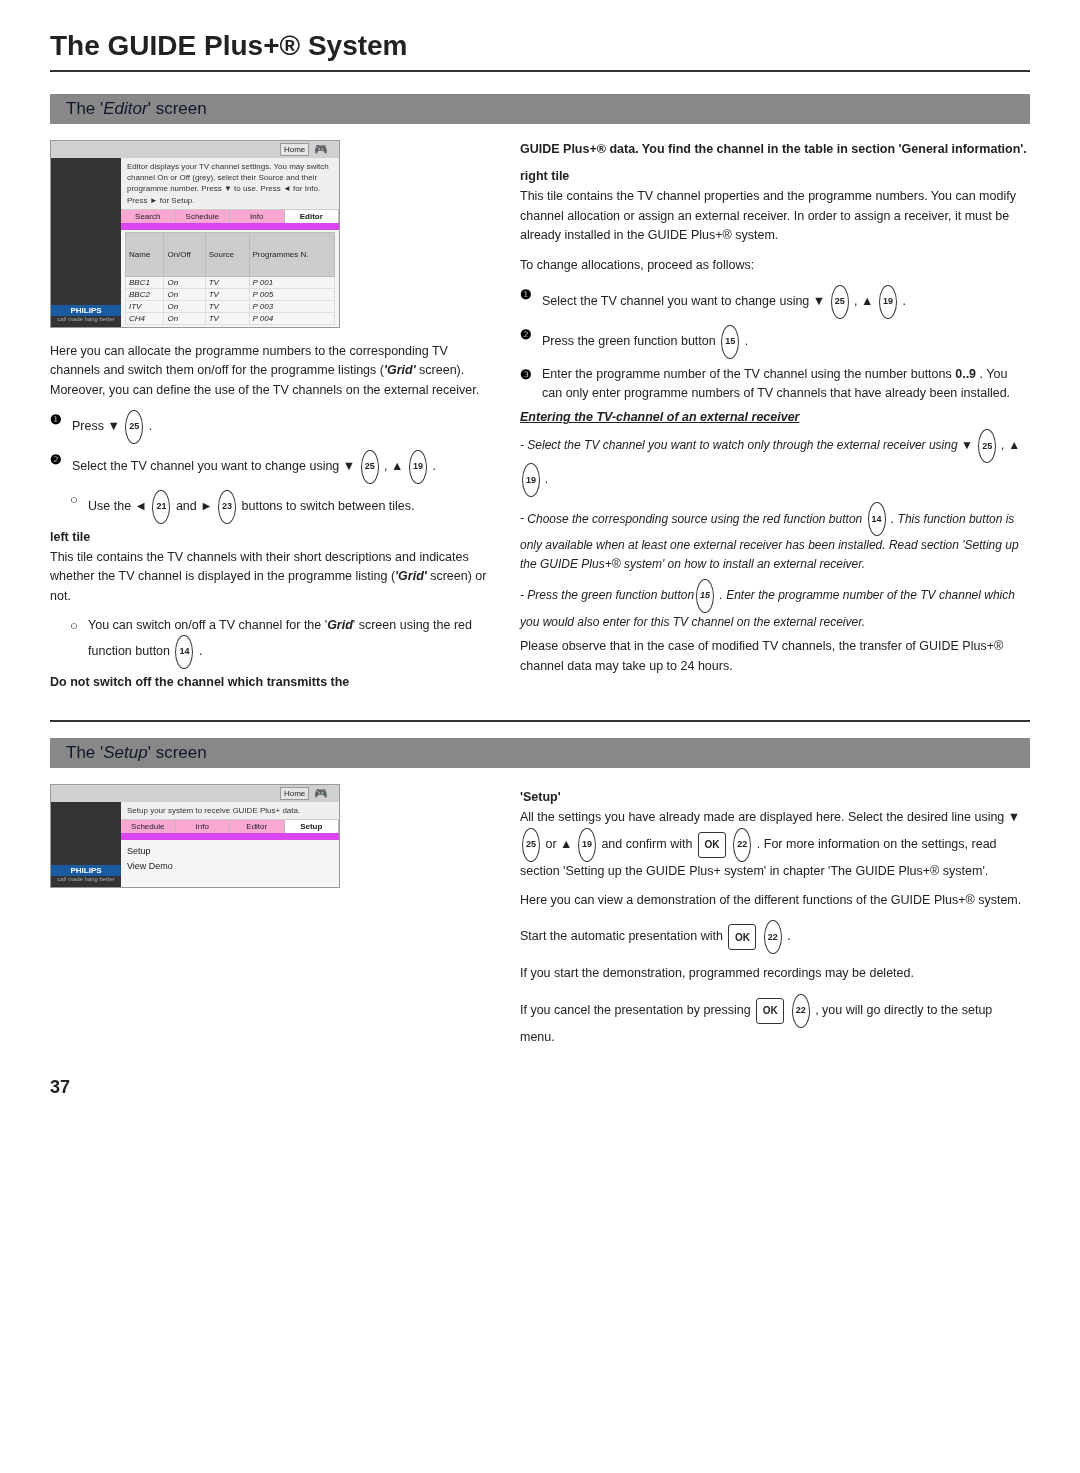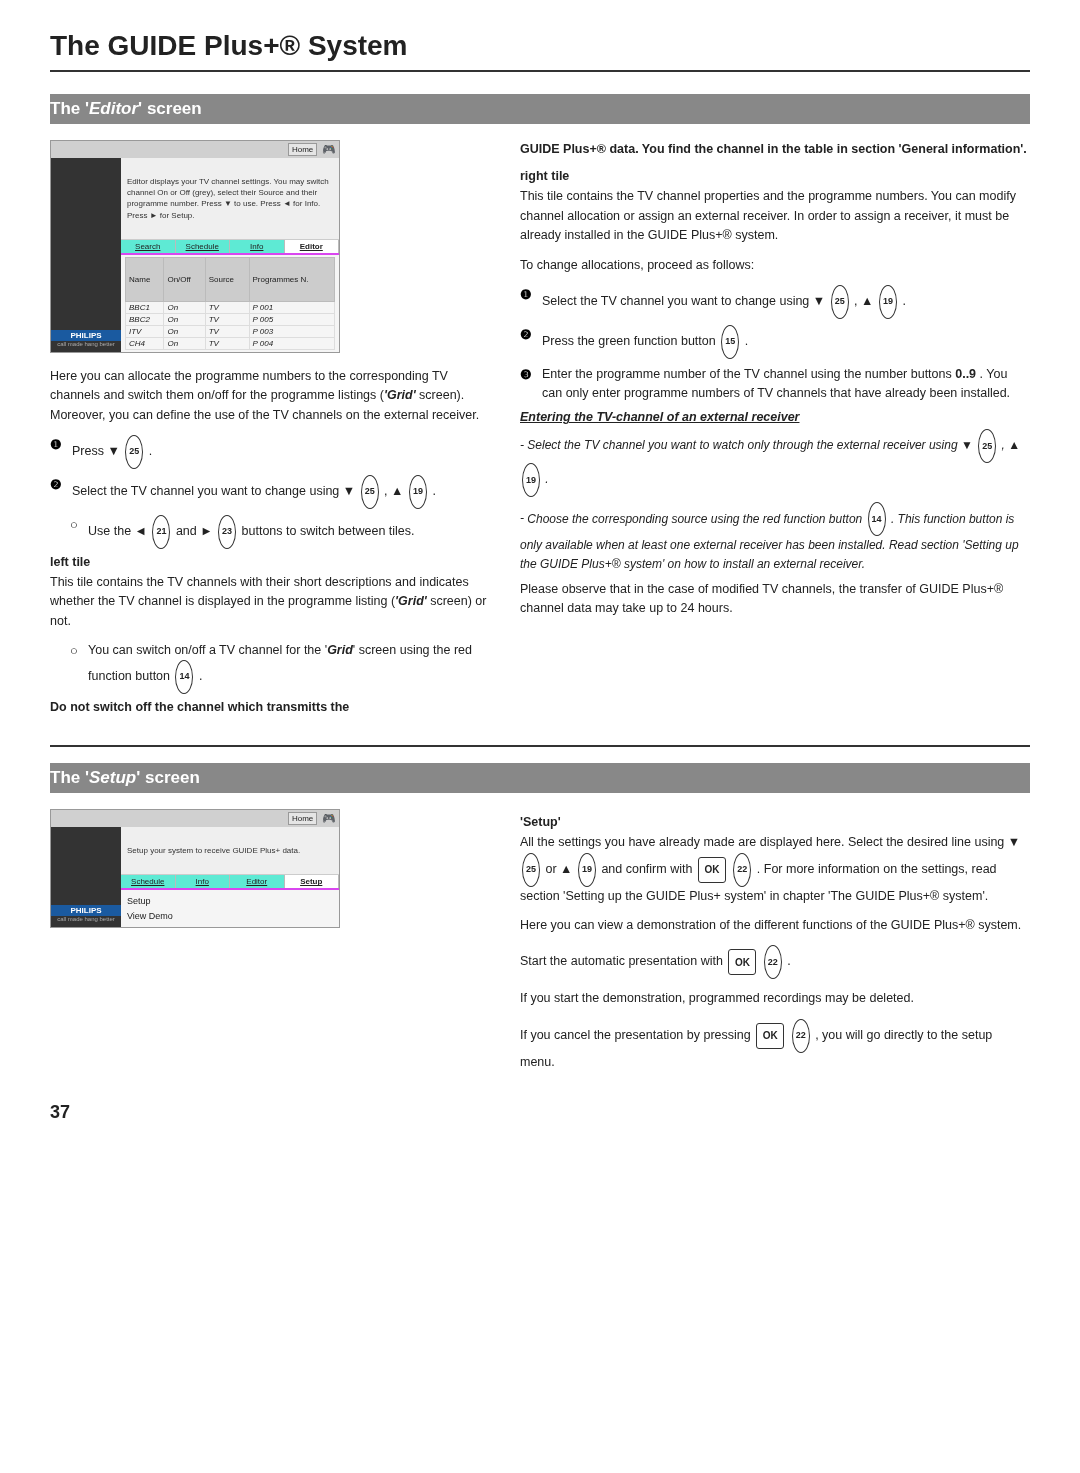--- a/index.html
+++ b/index.html
@@ -21,24 +21,24 @@
       color: #222;
       margin-bottom: 8px;
     }
     .main-title-rule {
       border: none;
       border-top: 2px solid #333;
       margin-bottom: 22px;
     }
     .section-header {
       background: #888;
-      color: #ffffff;
+      color: #0f172a;
       font-size: 17px;
-      font-weight: bold;
-      padding: 5px 0;
+      font-weight: normal;
+      padding: 5px 16px;
       margin-bottom: 16px;
     }
     .section-header em {
       font-style: italic;
     }
     .two-col {
       display: flex;
       gap: 30px;
       margin-bottom: 10px;
     }
@@ -54,46 +54,45 @@
       background: #f5f5f5;
       width: 280px;
       margin: 0 auto 14px auto;
       font-size: 9px;
     }
     .screen-box .topbar {
       display: flex;
       justify-content: flex-end;
       align-items: center;
       background: #d0d0d0;
-      padding: 2px 3px;
+      padding: 2px 11px;
       font-size: 9px;
       gap: 5px;
     }
     .screen-box .home-label {
       font-size: 8px;
       border: 1px solid #999;
       padding: 1px 3px;
       background: #e5e5e5;
     }
     .screen-box .remote-icon {
       font-size: 11px;
     }
     .screen-box .desc-text {
-      padding: 18px 6px;
+      padding: 3px 6px;
       font-size: 8px;
       color: #333;
       background: #efefef;
       border-bottom: 1px solid #ccc;
       line-height: 1.4;
     }
     .screen-box .tab-row {
       display: flex;
-      border-bottom: 2px solid #d946ef;
-      background: #5eead4;
-      text-decoration: underline;
+      border-bottom: 7px solid #d946ef;
+      background: #f9a8d4;
     }
     .screen-box .tab-row span {
       flex: 1;
       text-align: center;
       padding: 2px 0;
       font-size: 8px;
       border-right: 1px solid #bbb;
     }
     .screen-box .tab-row span.active-tab {
       background: #fff;
@@ -347,20 +346,21 @@
       <div class="bullet-item">
         <span class="bullet-num">❸</span>
         <span>Enter the programme number of the TV channel using the number buttons <strong>0..9</strong> . You can only enter programme numbers of TV channels that have already been installed.</span>
       </div>
 
       <span class="bold-italic-head">Entering the TV-channel of an external receiver</span>
 
       <div class="italic-block">
         <p style="margin-bottom:5px;">- <em>Select the TV channel you want to watch only through the external receiver using</em> ▼ <span class="btn-circle" style="font-style:normal;">25</span> , ▲ <span class="btn-circle" style="font-style:normal;">19</span> .</p>
         <p style="margin-bottom:5px;">- <em>Choose the corresponding source using the red function button <span class="btn-circle" style="font-style:normal;">14</span> . This function button is only available when at least one external receiver has been installed. Read section 'Setting up the GUIDE Plus+® system' on how to install an external receiver.</em></p>
+        <p style="margin-bottom:5px;">- <em>Press the green function button</em><span class="btn-circle">15</span> <em>. Enter the programme number of the TV channel which you would also enter for this TV channel on the external receiver.</em></p>
       </div>
 
       <p class="note-text">
         Please observe that in the case of modified TV channels, the transfer of GUIDE Plus+® channel data may take up to 24 hours.
       </p>
     </div>
   </div>
 
   <hr class="main-title-rule section-divider">
 

